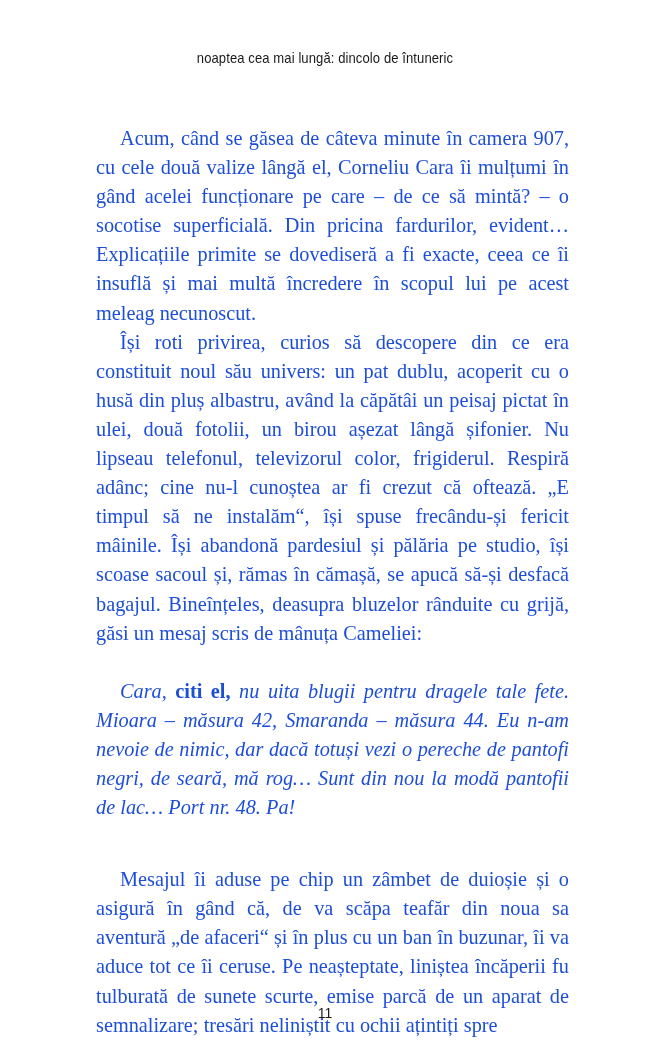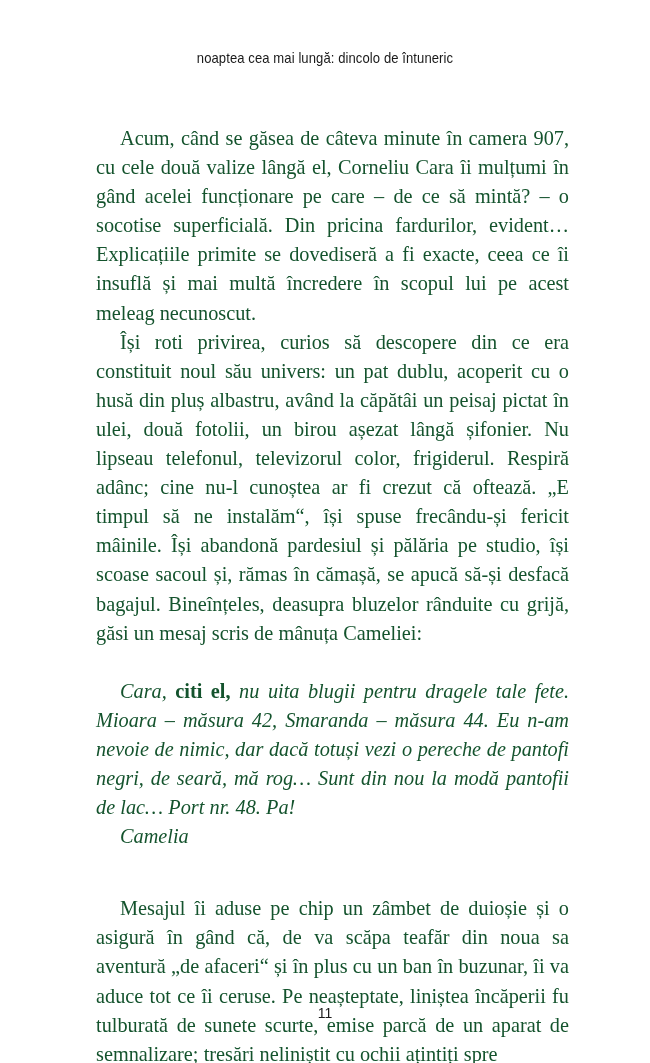--- a/index.html
+++ b/index.html
@@ -45,21 +45,21 @@
     left: 96px;
     width: 473px;
   }
 
   p {
     margin: 0;
     font-size: 20.3px;
     line-height: 29.1px;
     text-align: justify;
     text-indent: 24px;
-    color: #14532d;
+    color: #1d4ed8;
     hyphens: manual;
     word-spacing: 0.1px;
   }
 
   .letter {
     margin-top: 29px;
     font-style: italic;
   }
   .letter p { font-style: italic; }
   .letter .roman { font-style: normal; font-weight: bold; }
@@ -92,21 +92,20 @@
   <div class="running-head">noaptea cea mai lungă: dincolo de întuneric</div>
 
   <div class="column">
 
     <p>Acum, când se găsea de câteva minute în camera 907, cu cele două valize lângă el, Corneliu Cara îi mulțumi în gând acelei funcționare pe care – de ce să mintă? – o socotise superficială. Din pricina fardurilor, evident… Explicațiile primite se dovediseră a fi exacte, ceea ce îi insuflă și mai multă încredere în scopul lui pe acest meleag necunoscut.</p>
 
     <p>Își roti privirea, curios să descopere din ce era constituit noul său univers: un pat dublu, acoperit cu o husă din pluș albastru, având la căpătâi un peisaj pictat în ulei, două fotolii, un birou așezat lângă șifonier. Nu lipseau telefonul, televizorul color, frigiderul. Respiră adânc; cine nu-l cunoștea ar fi crezut că oftează. „E timpul să ne instalăm“, își spuse frecându-și fericit mâinile. Își abandonă pardesiul și pălăria pe studio, își scoase sacoul și, rămas în cămașă, se apucă să-și desfacă bagajul. Bineînțeles, deasupra bluzelor rânduite cu grijă, găsi un mesaj scris de mânuța Cameliei:</p>
 
     <div class="letter">
       <p><span>Cara,</span><span class="roman"> </span><span class="roman">citi el,</span> <span>nu uita blugii pentru dragele tale fete. Mioara – măsura 42, Smaranda – măsura 44. Eu n-am nevoie de nimic, dar dacă totuși vezi o pereche de pantofi negri, de seară, mă rog… Sunt din nou la modă pantofii de lac… Port nr. 48. Pa!</span></p>
-      <p class="sign">Camelia</p>
     </div>
 
     <p class="after-letter">Mesajul îi aduse pe chip un zâmbet de duioșie și o asigură în gând că, de va scăpa teafăr din noua sa aventură „de afaceri“ și în plus cu un ban în buzunar, îi va aduce tot ce îi ceruse. Pe neașteptate, liniștea încăperii fu tulburată de sunete scurte, emise parcă de un aparat de semnalizare; tresări neliniștit cu ochii ațintiți spre</p>
 
   </div>
 
   <div class="folio">11</div>
 
 </div>
 

